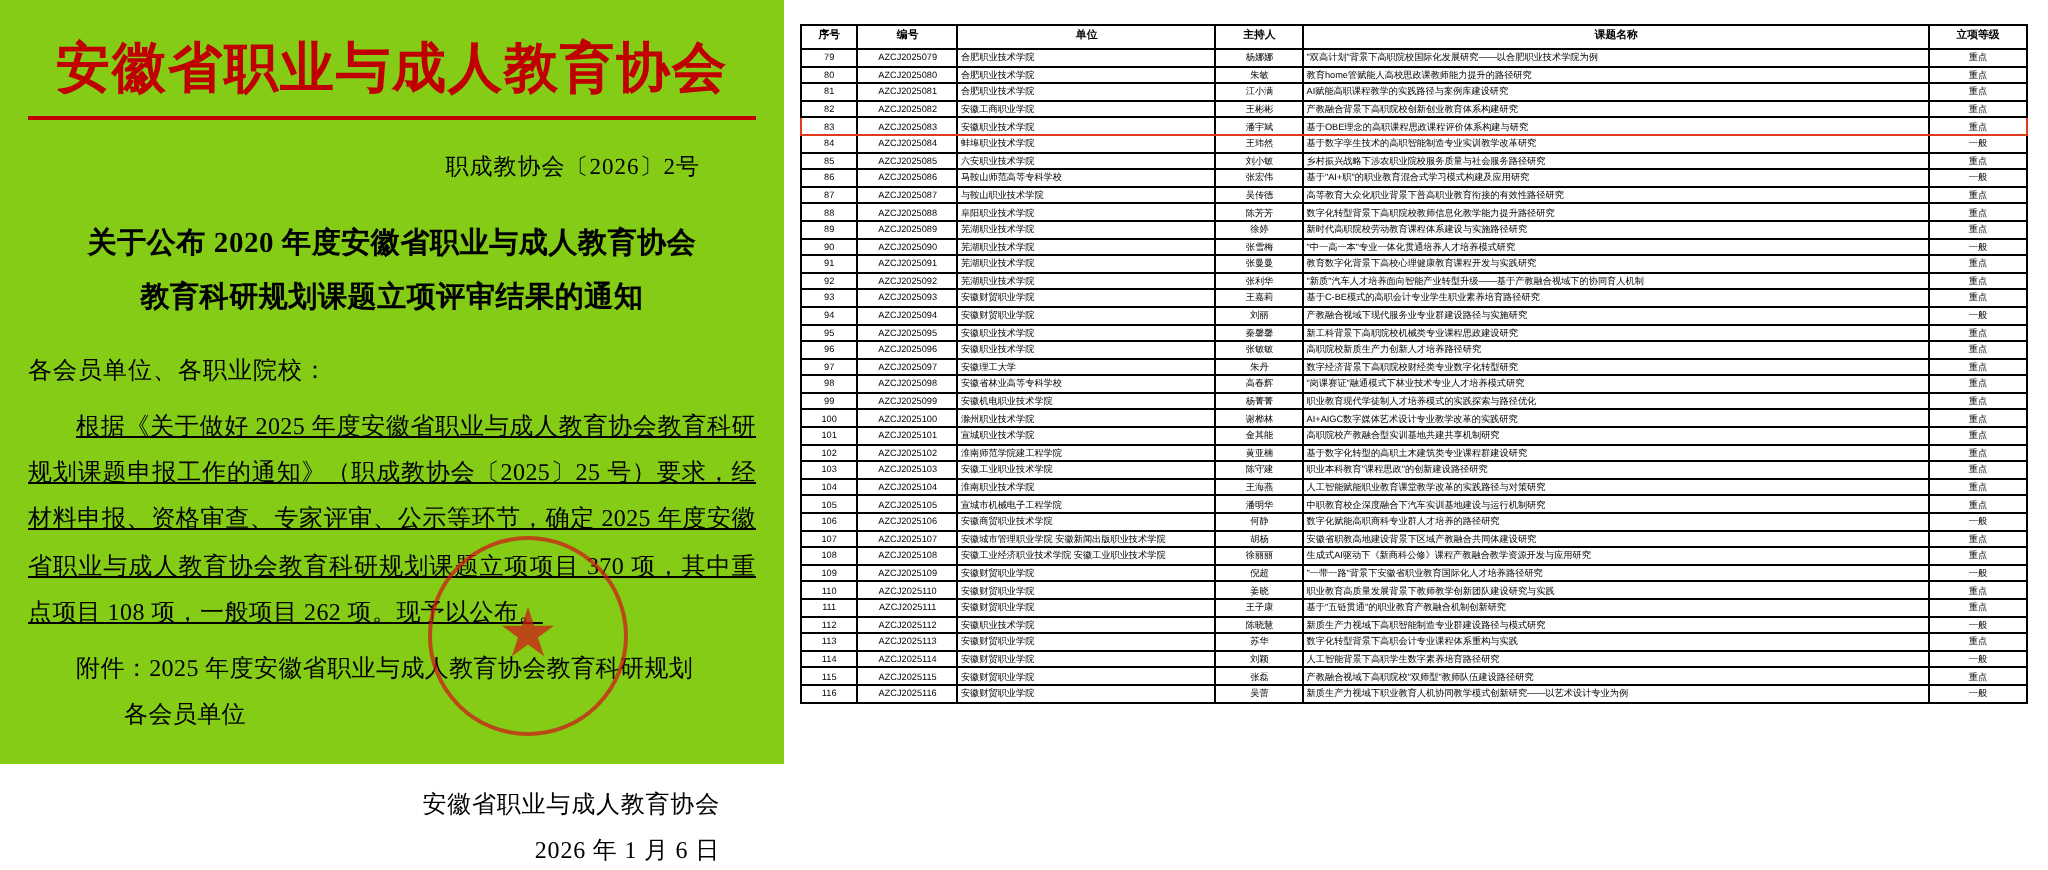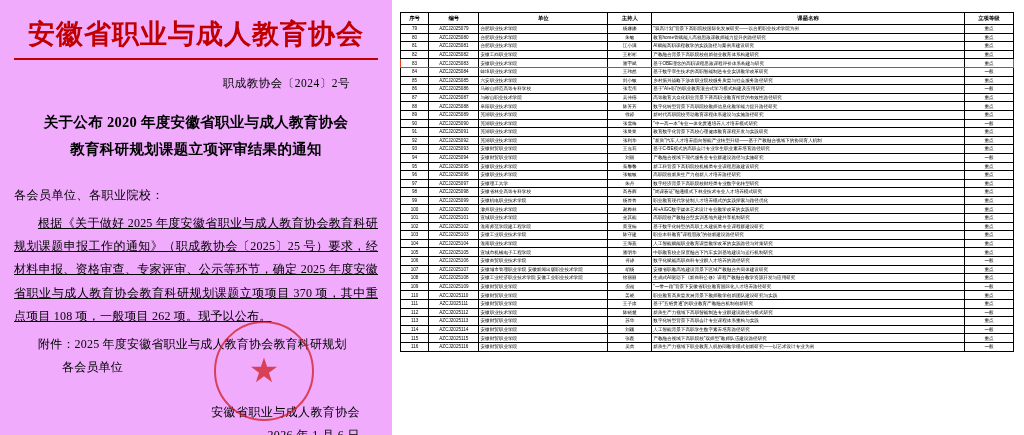--- a/index.html
+++ b/index.html
@@ -6,24 +6,24 @@
   body{
     width:1024px;height:435px;background:#ffffff;
     font-family:"Liberation Serif", serif;
     overflow:hidden;
   }
   .page{position:relative;width:1024px;height:435px;display:flex;}
 
   
   .doc{
     position:relative;
-    width:392px;height:435px;
+    width:392px;height:382px;
     padding:6px 14px 0 14px;
     box-sizing:border-box;
-    background:#f0abfc;
+    background:#84cc16;
   }
   .doc-header{
     text-align:center;
     color:#c00000;
     font-family:"Liberation Serif", serif;
     font-weight:bold;
     font-size:27px;
     letter-spacing:1px;
     margin-top:10px;
     border-bottom:2.5px solid #c00000;
@@ -40,21 +40,21 @@
   .doc-title{
     text-align:center;
     font-weight:bold;
     font-size:14.5px;
     line-height:1.85;
     margin:18px 26px 0 26px;
     letter-spacing:0.3px;
   }
   .doc-to{
     font-size:12px;
-    margin:24px 0 0 0;
+    margin:14px 0 0 0;
     letter-spacing:0.5px;
   }
   .doc-p{
     font-size:12px;
     line-height:1.95;
     text-align:justify;
     text-indent:24px;
     margin:8px 0 0 0;
     letter-spacing:0.2px;
     text-decoration:underline;
@@ -136,21 +136,21 @@
   tr.hl td:first-child{border-left:1.3px solid #e03a1e;}
   tr.hl td:last-child{border-right:1.3px solid #e03a1e;}
 </style>
 </head>
 <body>
 
 <div class="page">
 
   <div class="doc">
     <div class="doc-header">安徽省职业与成人教育协会</div>
-    <div class="doc-num">职成教协会〔2024〕2号</div>
+    <div class="doc-num">职成教协会〔2026〕2号</div>
     <div class="doc-title">关于公布 2020 年度安徽省职业与成人教育协会教育科研规划课题立项评审结果的通知</div>
     <div class="doc-to">各会员单位、各职业院校：</div>
     <div class="doc-p">根据《关于做好 2025 年度安徽省职业与成人教育协会教育科研规划课题申报工作的通知》（职成教协会〔2025〕25 号）要求，经材料申报、资格审查、专家评审、公示等环节，确定 2025 年度安徽省职业与成人教育协会教育科研规划课题立项项目 370 项，其中重点项目 108 项，一般项目 262 项。现予以公布。</div>
     <div class="doc-attach">
       <span>附件：2025 年度安徽省职业与成人教育协会教育科研规划</span>
       <span class="sub">各会员单位</span>
     </div>
     <div class="sign">
       <div>安徽省职业与成人教育协会</div>
       <div>2026 年 1 月 6 日</div>

